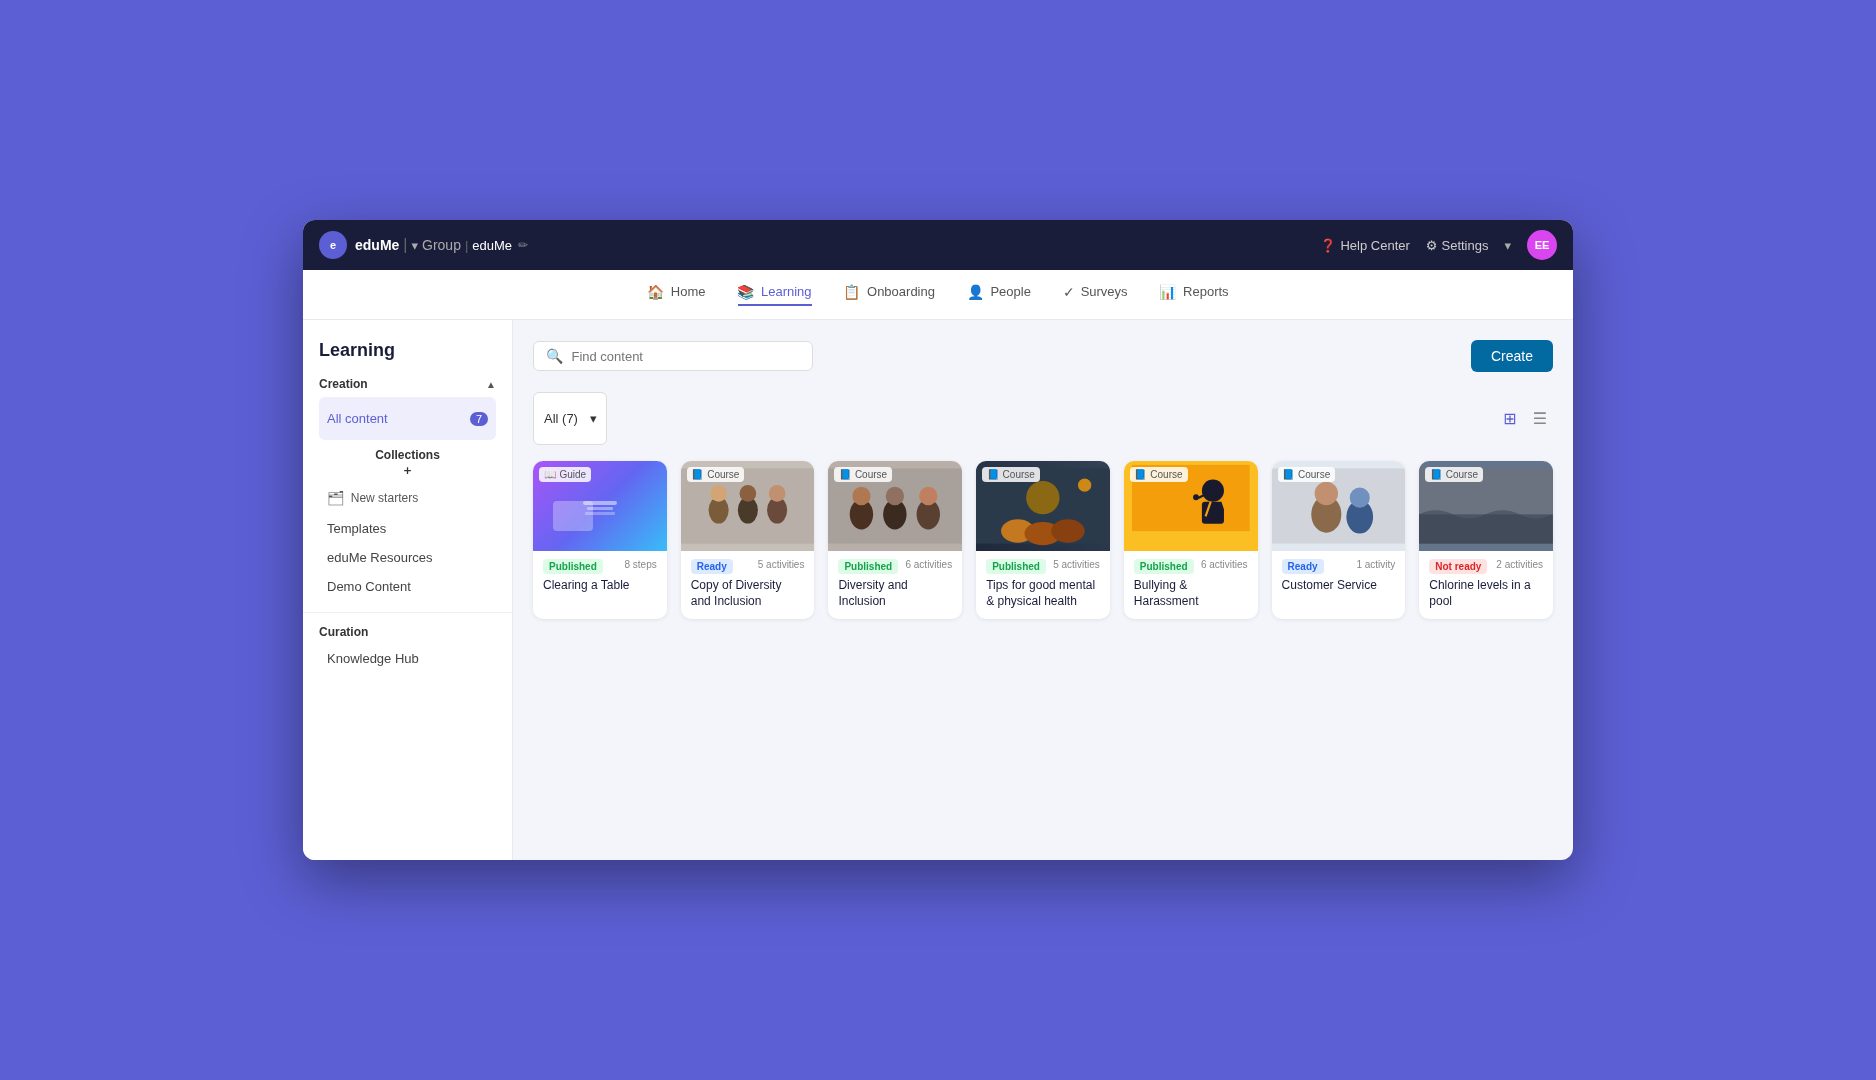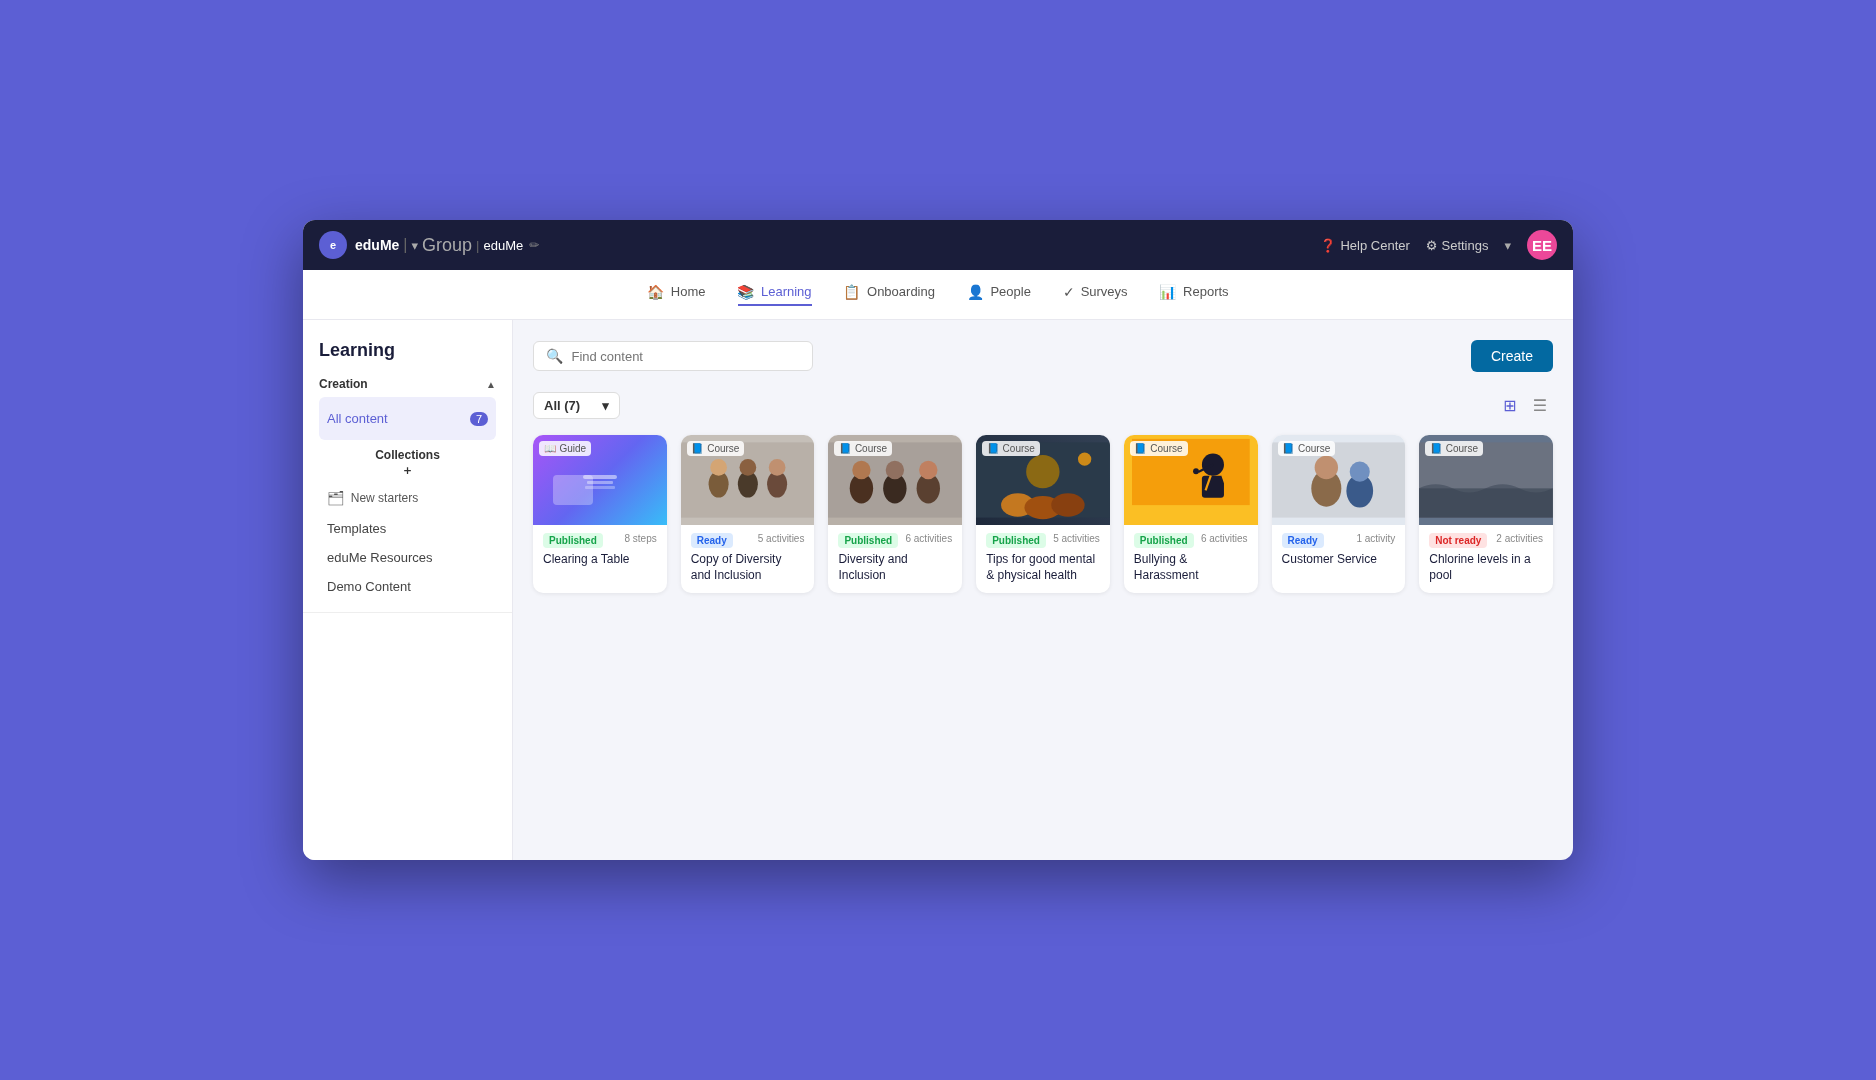--- a/index.html
+++ b/index.html
@@ -58,27 +58,27 @@
       align-items: center;
       gap: 16px;
       color: #ccc;
       font-size: 13px;
     }
     .nav-right .help-link { display: flex; align-items: center; gap: 4px; cursor: pointer; }
     .nav-right .settings-link { display: flex; align-items: center; gap: 4px; cursor: pointer; }
     .user-avatar {
       width: 30px;
       height: 30px;
-      background: #ec4899;
+      background: #d946ef;
       border-radius: 50%;
       display: flex;
       align-items: center;
       justify-content: center;
       color: white;
-      font-size: 15px;
+      font-size: 11px;
       font-weight: 600;
     }
     
     .secondary-nav {
       background: white;
       height: 50px;
       display: flex;
       align-items: center;
       justify-content: center;
       gap: 32px;
@@ -223,29 +223,28 @@
     }
     .filter-row {
       display: flex;
       align-items: center;
       justify-content: space-between;
       margin-bottom: 16px;
     }
     .filter-dropdown {
       display: flex;
       align-items: center;
-      gap: 22px;
+      gap: 12px;
       background: white;
       border: 1px solid #ddd;
       border-radius: 6px;
-      padding: 5px 10px;
+      padding: 18px 10px;
       font-size: 13px;
       color: #333;
       cursor: pointer;
-      font-weight: bold;
     }
     .view-toggles {
       display: flex;
       gap: 4px;
     }
     .view-toggle {
       padding: 4px 6px;
       border-radius: 4px;
       cursor: pointer;
       color: #888;
@@ -362,21 +361,21 @@
 
 <div class="app-window">
 
   <nav class="top-nav">
     <div class="logo-area">
       <div class="logo-circle">e</div>
       <span>eduMe</span>
     </div>
     <span class="breadcrumb-sep">|</span>
     <span style="color:#aaa;font-size:13px;cursor:pointer;">▾</span>
-    <span style="color:#aaa;font-size:18px;margin:0 4px;">Group</span>
+    <span style="color:#aaa;font-size:14px;margin:0 4px;">Group</span>
     <span style="color:#666;font-size:13px;">|</span>
     <span style="color:white;font-size:13px;margin-left:4px;">eduMe</span>
     <span class="edit-icon" style="margin-left:6px;">✏</span>
     <div class="nav-right">
       <div class="help-link">
         <span>❓</span>
         <span>Help Center</span>
       </div>
       <div class="settings-link">
         <span>⚙</span>
@@ -442,20 +441,28 @@
         <div class="sidebar-plain-item">
           <span>eduMe Resources</span>
         </div>
         <div class="sidebar-plain-item">
           <span>Demo Content</span>
         </div>
       </div>
 
       <hr class="sidebar-divider">
 
+      <div class="sidebar-section">
+        <div class="sidebar-section-header">
+          <span>Curation</span>
+        </div>
+        <div class="sidebar-plain-item">
+          <span>Knowledge Hub</span>
+        </div>
+      </div>
     </aside>
 
     <main class="content-area">
       <div class="content-toolbar">
         <div class="search-box">
           <span class="search-icon">🔍</span>
           <input type="text" placeholder="Find content" style="">
         </div>
         <button class="create-btn">Create</button>
       </div>

